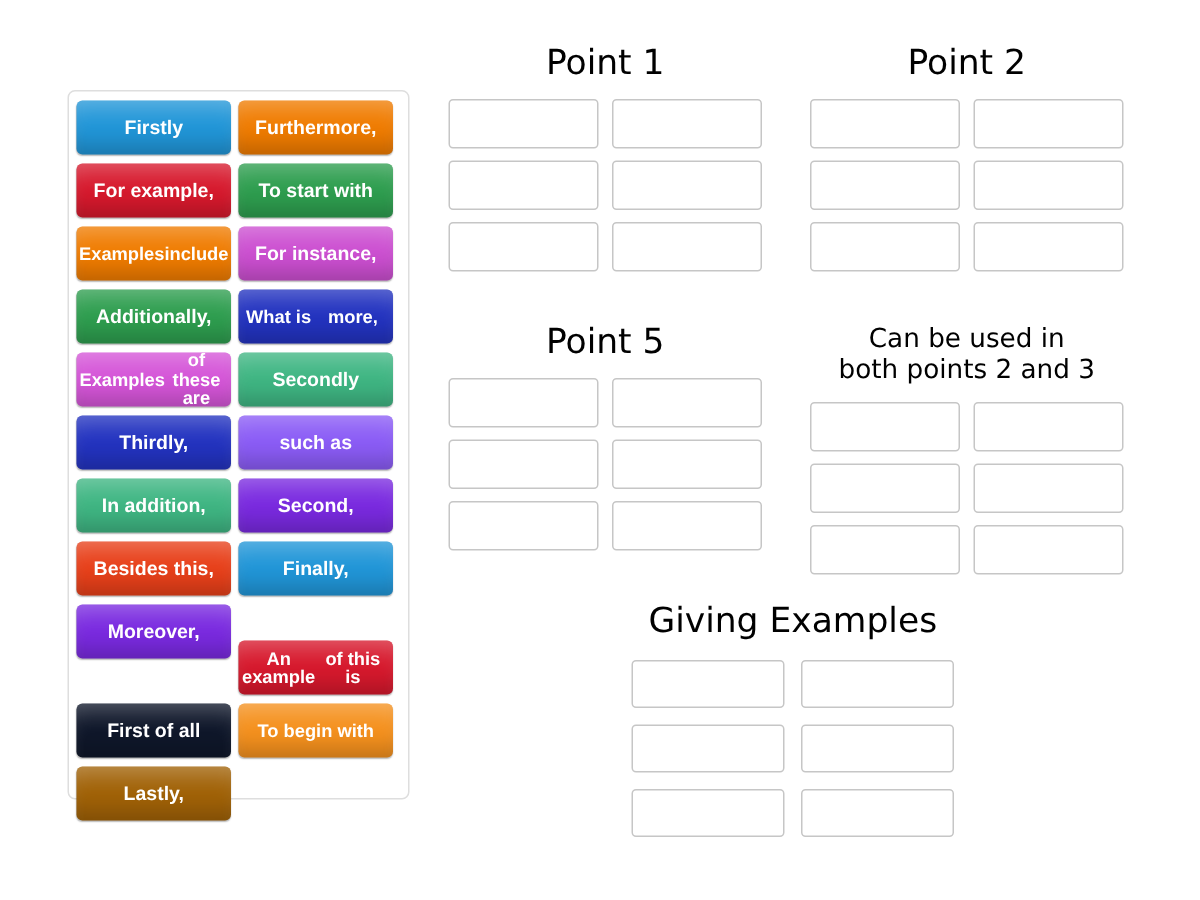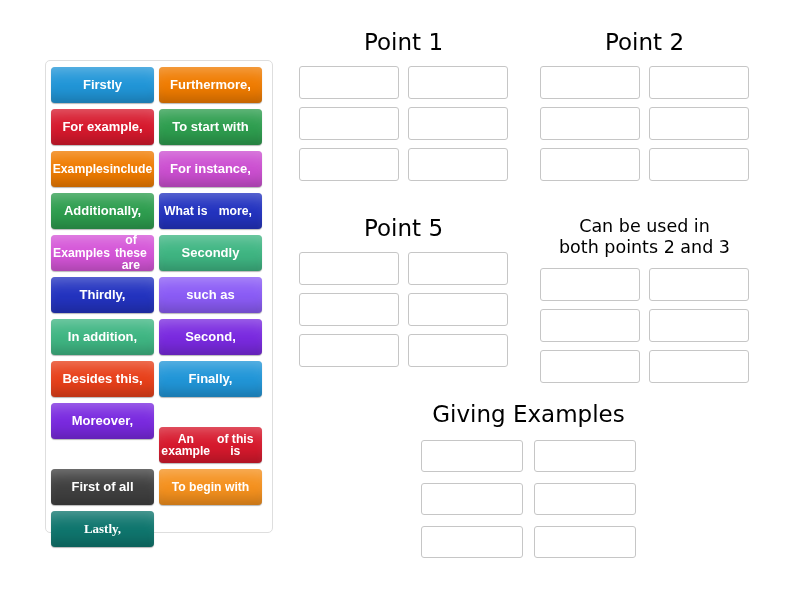--- a/index.html
+++ b/index.html
@@ -159,27 +159,27 @@
         <div class="tile fs-lg" style="background: rgb(33, 150, 216);">
           <span>Finally,</span>
         </div>
         <div class="tile fs-lg" style="background: rgb(122, 42, 224);">
           <span>Moreover,</span>
         </div>
         <div class="tile fs-sm" style="background: rgb(215, 25, 45); margin-top: 24px;">
           <span>An example</span>
           <span>of this is</span>
         </div>
-        <div class="tile fs-md" style="background: #404040;">
+        <div class="tile fs-md" style="background: #0f172a;">
           <span>First of all</span>
         </div>
         <div class="tile fs-sm" style="background: rgb(245, 145, 30);">
           <span>To begin with</span>
         </div>
-        <div class="tile fs-lg" style="background: #0f766e; font-family: Liberation Serif, serif;">
+        <div class="tile fs-lg" style="background: #a16207;">
           <span>Lastly,</span>
         </div>
       </div>
   </div>
 
   <div class="group" id="group-point1">
     <div class="group-title">Point 1</div>
     <div class="slots">
       <div class="slot"></div>
       <div class="slot"></div>

